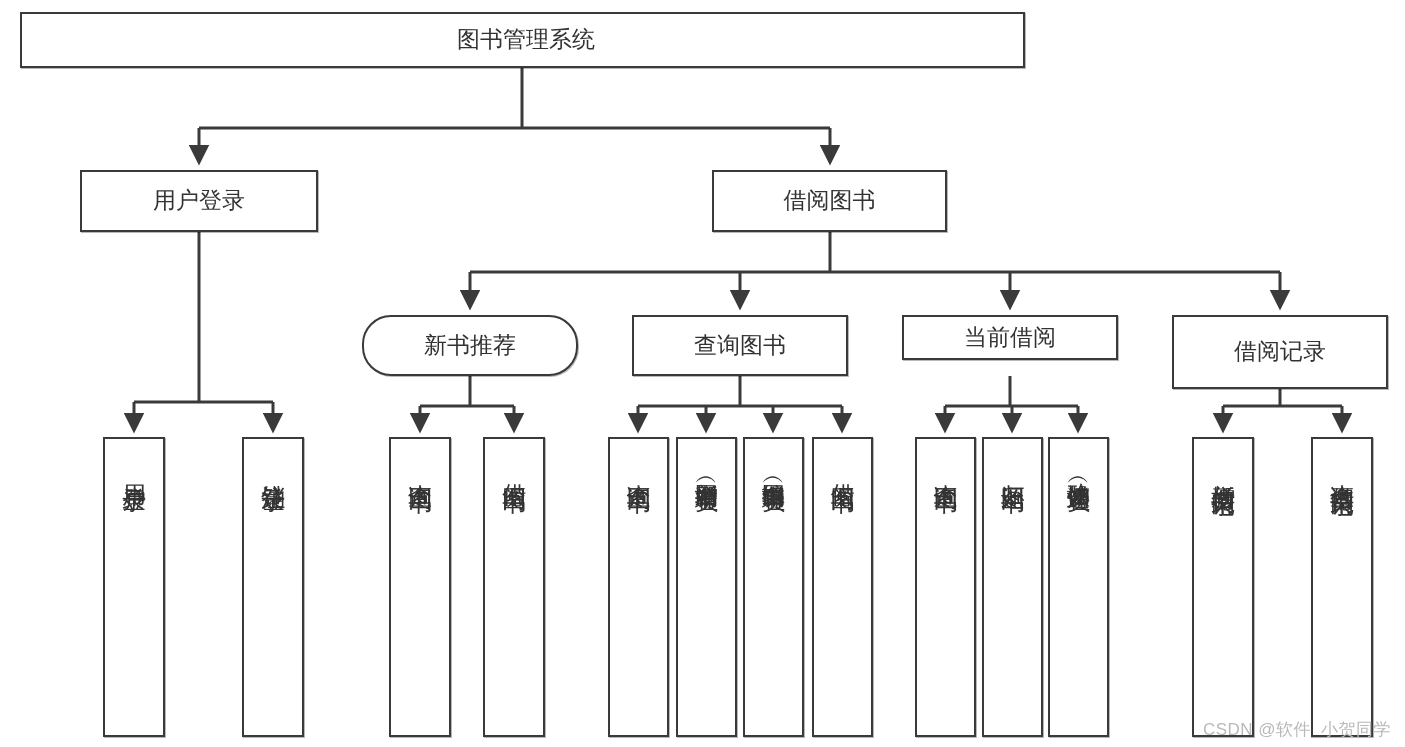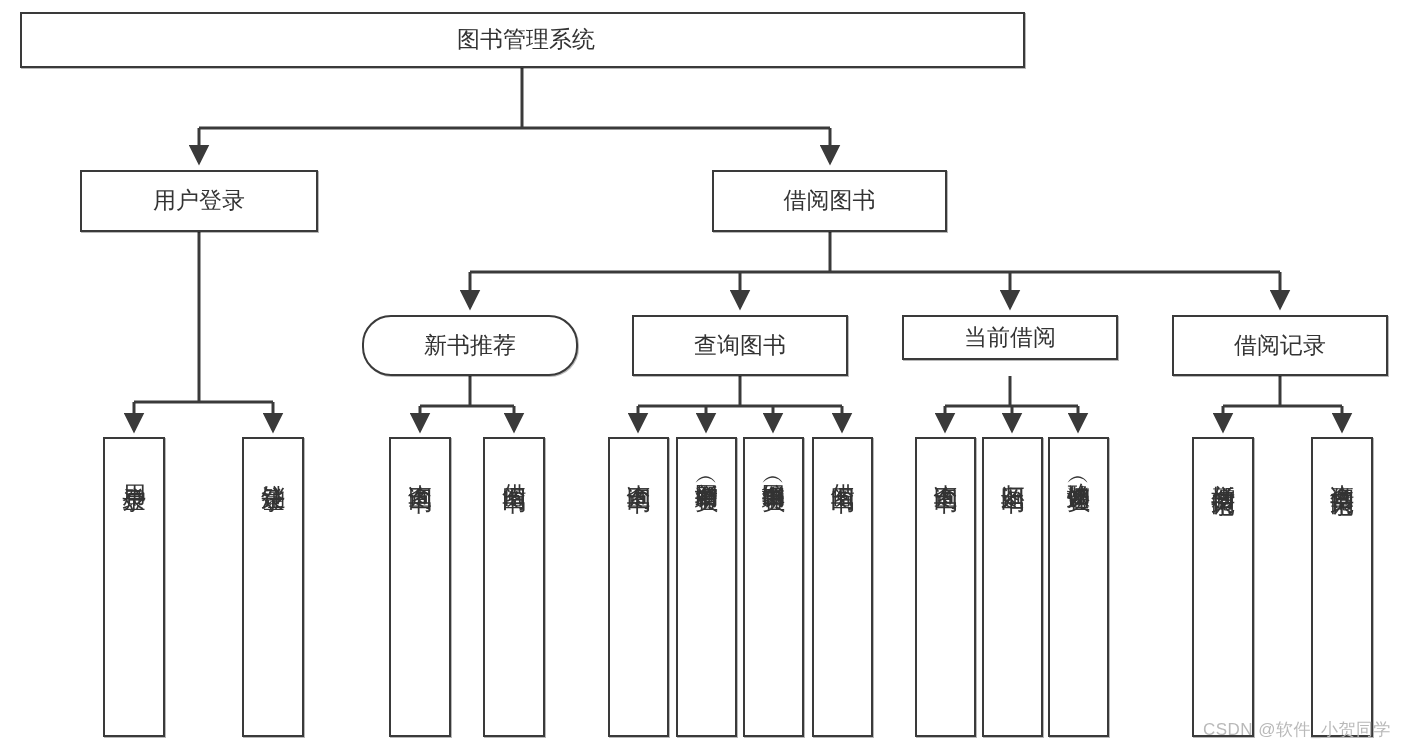--- a/index.html
+++ b/index.html
@@ -139,21 +139,21 @@
 
   <div class="node horiz" style="left:362px; top:315px; width:216px; height:61px;border-radius:29px;">
     <span class="label">新书推荐</span>
   </div>
   <div class="node horiz" style="left:632px; top:315px; width:216px; height:61px;">
     <span class="label">查询图书</span>
   </div>
   <div class="node horiz" style="left:902px; top:315px; width:216px; height:45px;">
     <span class="label">当前借阅</span>
   </div>
-  <div class="node horiz" style="left:1172px; top:315px; width:216px; height:61px;">
+  <div class="node horiz" style="left:1172px; top:315px; width:216px; height:74px;">
     <span class="label">借阅记录</span>
   </div>
 
   <div class="node vert" style="left:103px; top:437px; width:62px; height:300px;">
     <span class="label">用户登录</span>
   </div>
   <div class="node vert" style="left:242px; top:437px; width:62px; height:300px;">
     <span class="label">注销登录</span>
   </div>
 

